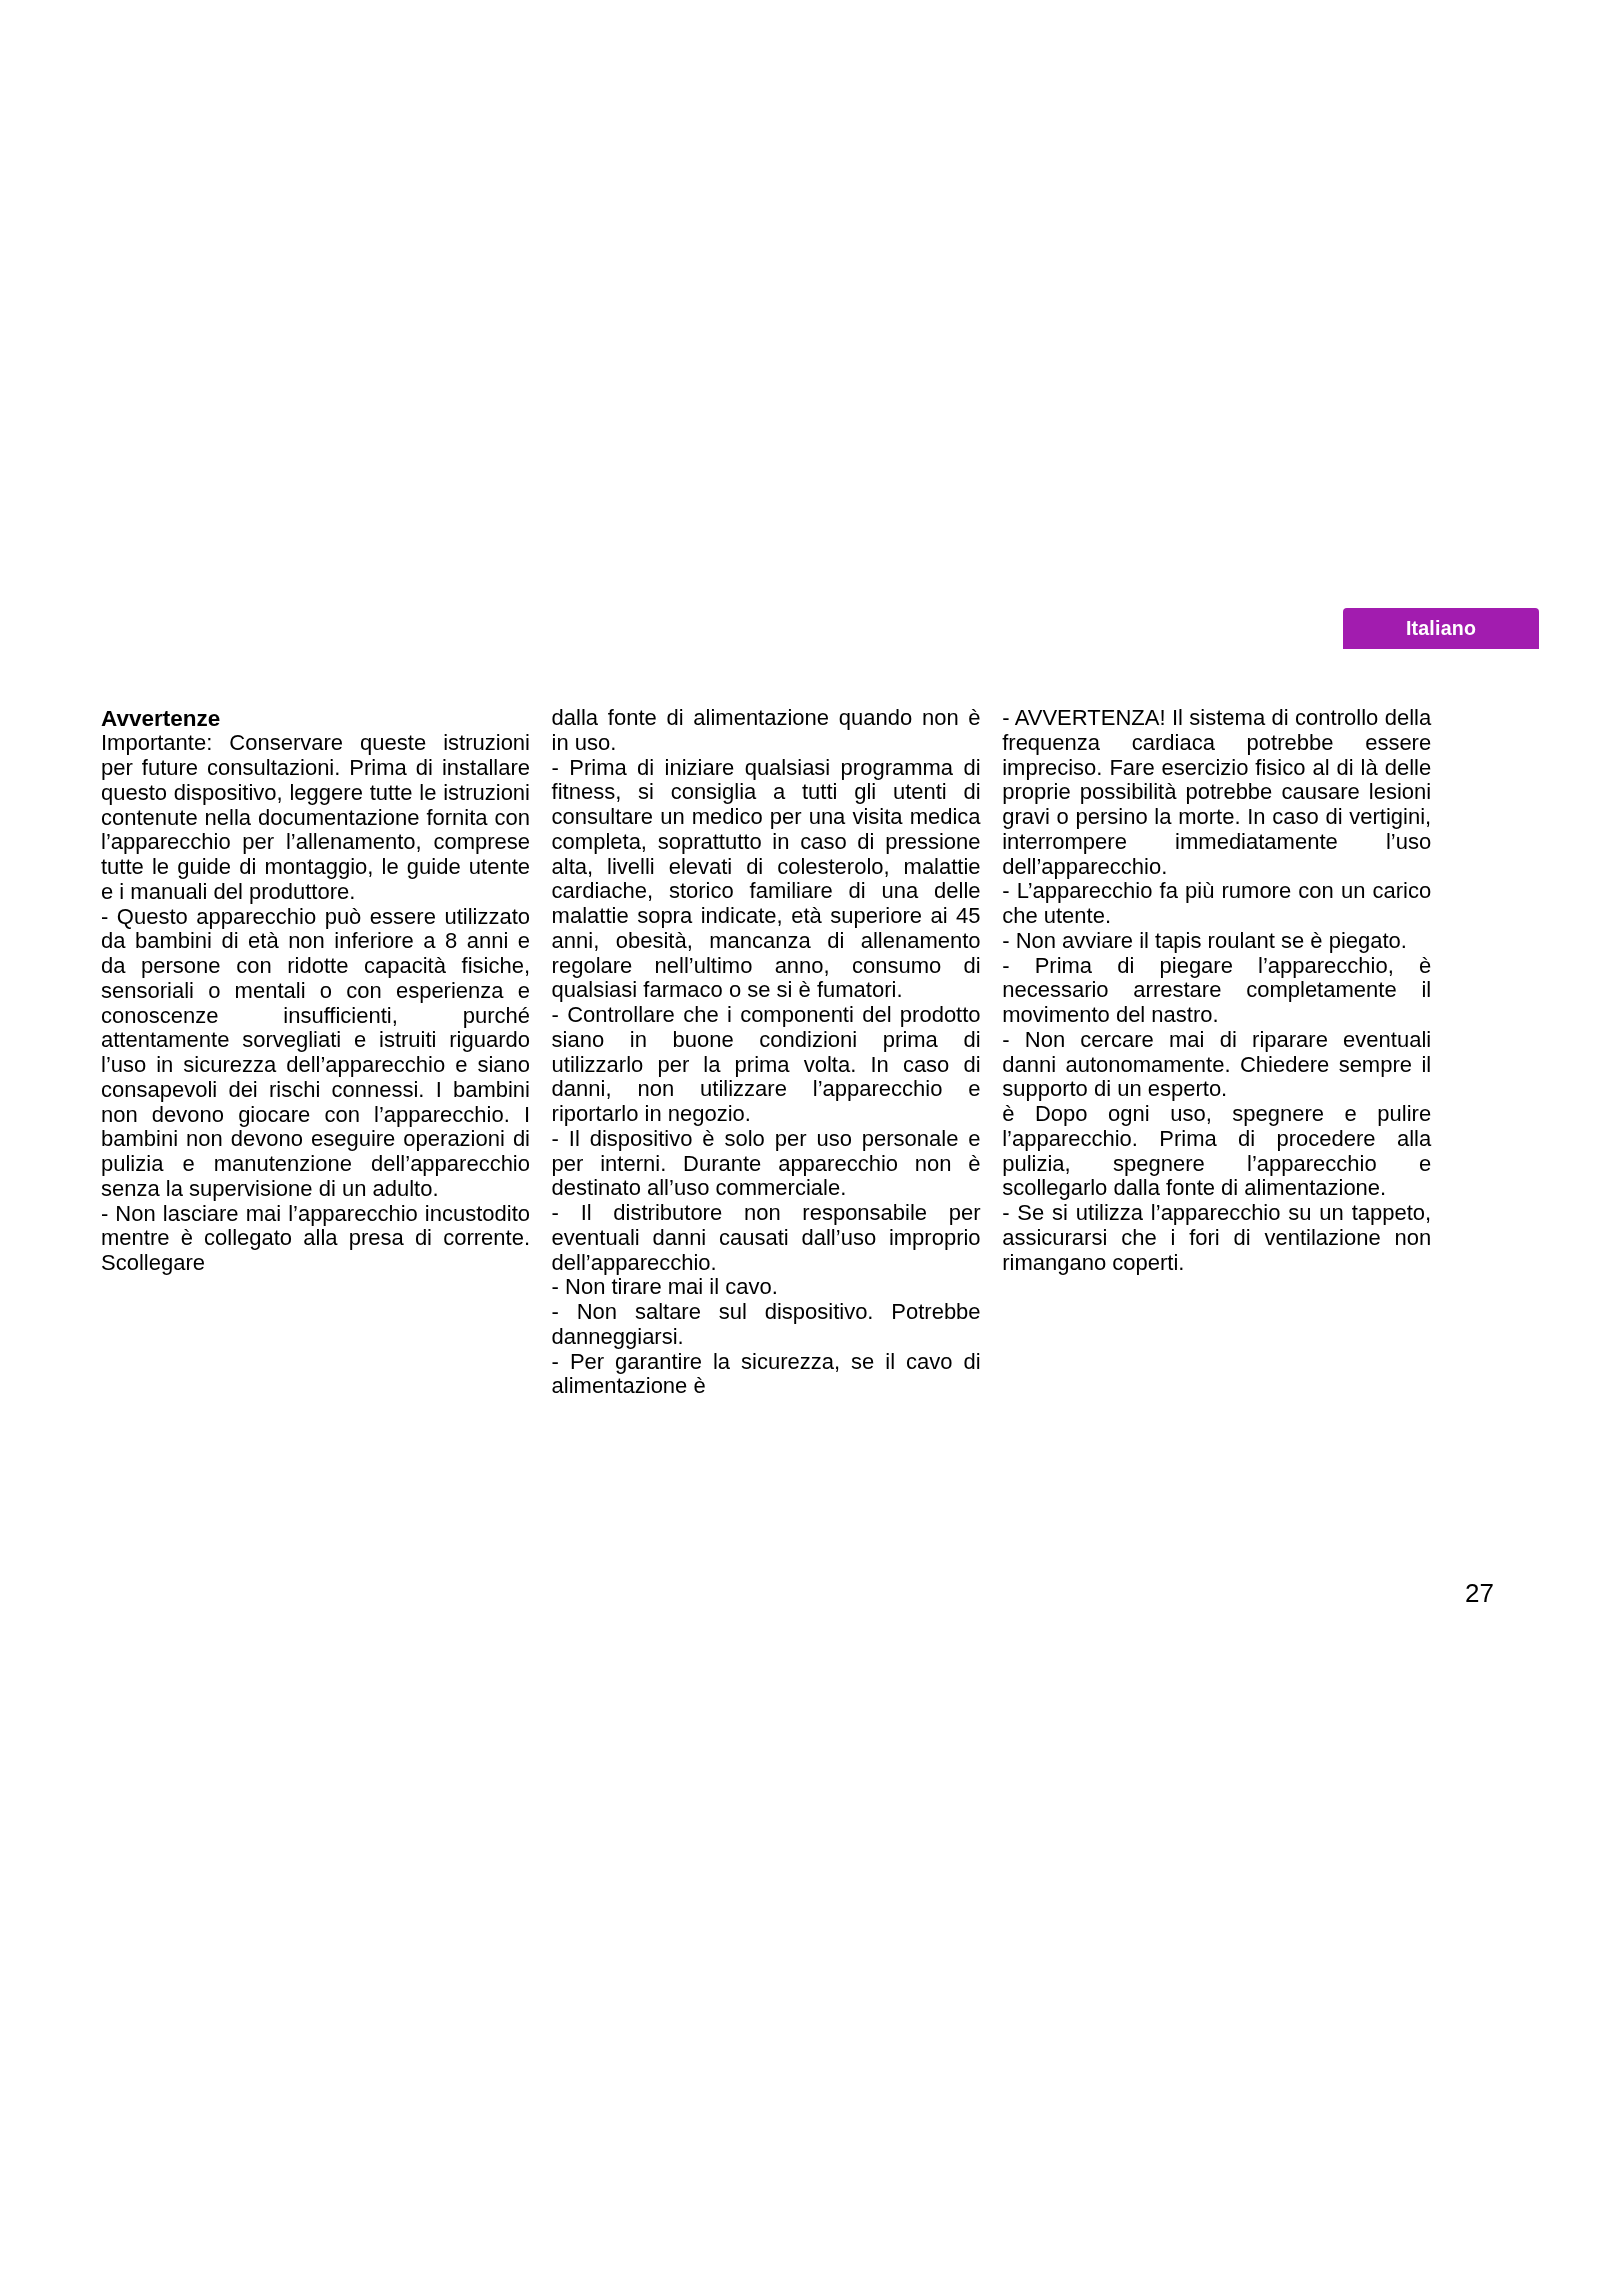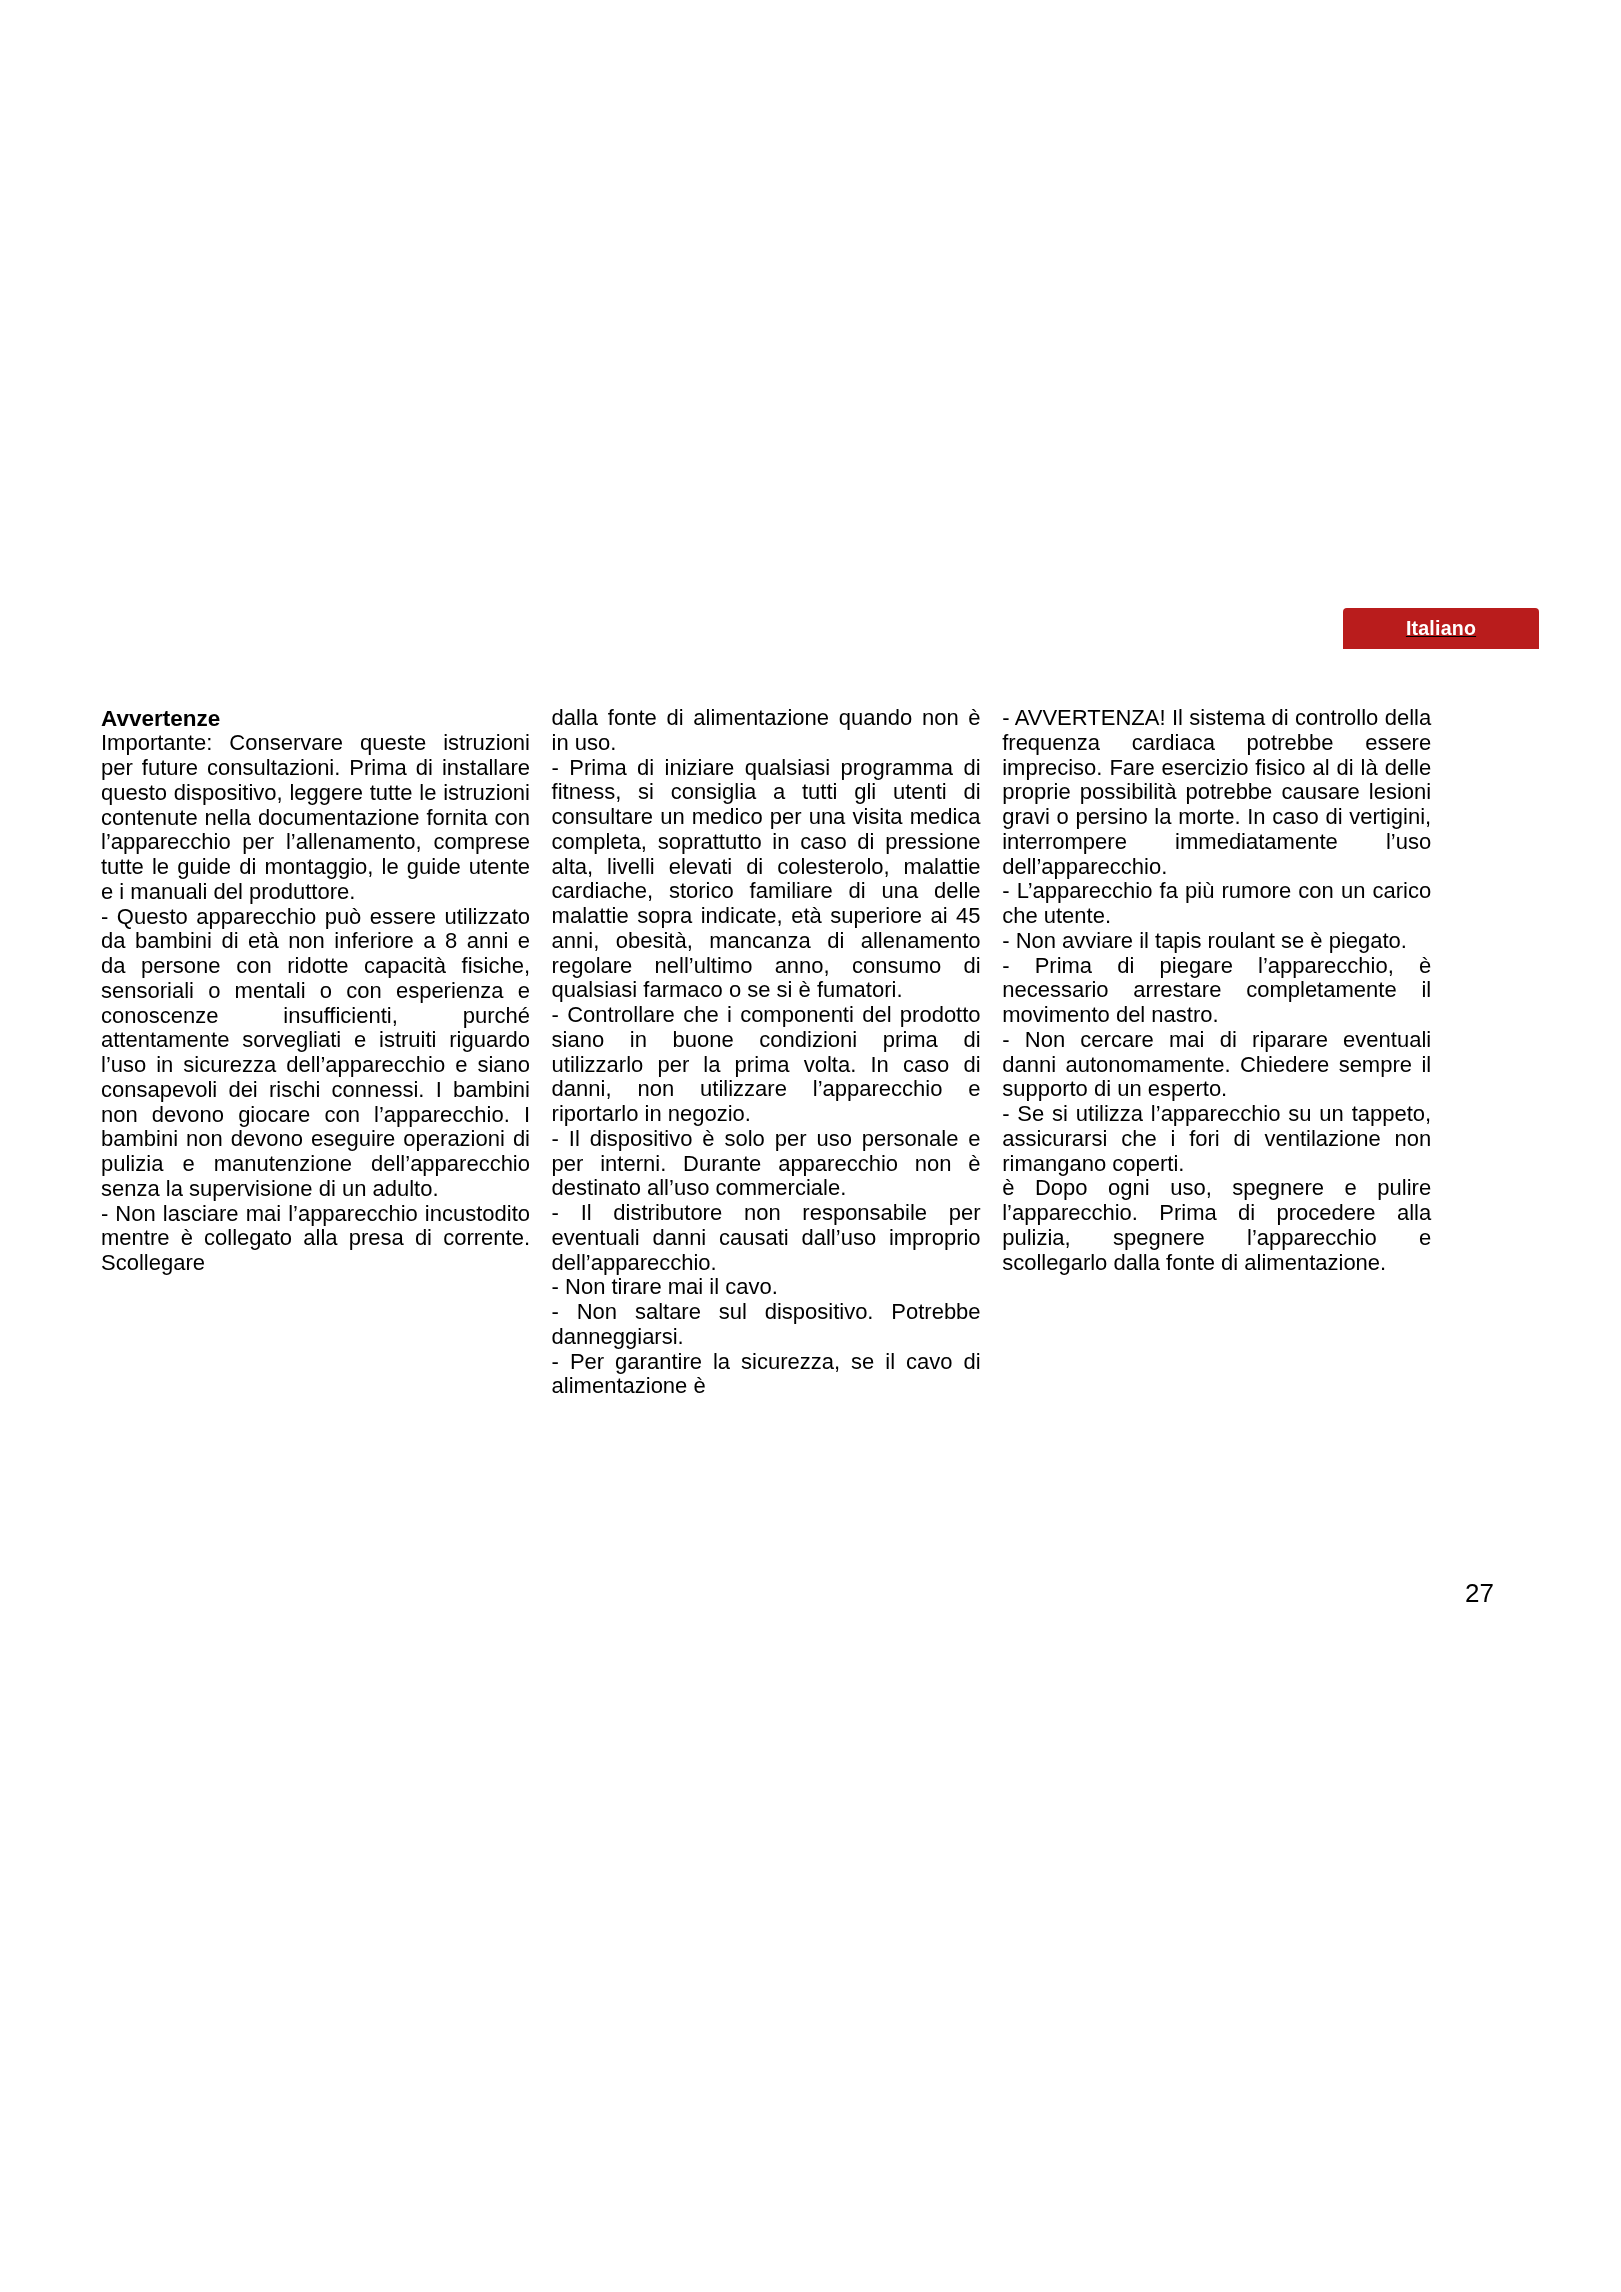--- a/index.html
+++ b/index.html
@@ -15,26 +15,25 @@
     font-family: "Liberation Sans", sans-serif;
     color: #000000;
     overflow: hidden;
   }
   .lang-tab {
     position: absolute;
     top: 608px;
     left: 1343px;
     width: 196px;
     height: 41px;
-    background: #b91c1c;
+    background: #a21caf;
     border-radius: 3.9px 3.9px 0 0;
     display: flex;
     align-items: center;
     justify-content: center;
-    text-decoration: underline;
   }
   .lang-tab span {
     color: #ffffff;
     font-size: 19.6px;
     font-weight: bold;
     letter-spacing: 0.2px;
   }
   .columns {
     position: absolute;
     top: 667px;
@@ -96,22 +95,22 @@
       <p>- Non saltare sul dispositivo. Potrebbe danneggiarsi.</p>
       <p>- Per garantire la sicurezza, se il cavo di alimentazione è</p>
     </div>
 
     <div class="col">
       <p>- AVVERTENZA! Il sistema di controllo della frequenza cardiaca potrebbe essere impreciso. Fare esercizio fisico al di là delle proprie possibilità potrebbe causare lesioni gravi o persino la morte. In caso di vertigini, interrompere immediatamente l’uso dell’apparecchio.</p>
       <p>- L’apparecchio fa più rumore con un carico che utente.</p>
       <p>- Non avviare il tapis roulant se è piegato.</p>
       <p>- Prima di piegare l’apparecchio, è necessario arrestare completamente il movimento del nastro.</p>
       <p>- Non cercare mai di riparare eventuali danni autonomamente. Chiedere sempre il supporto di un esperto.</p>
+      <p>è Dopo ogni uso, spegnere e pulire l’apparecchio. Prima di procedere alla pulizia, spegnere l’apparecchio e scollegarlo dalla fonte di alimentazione.</p>
       <p>- Se si utilizza l’apparecchio su un tappeto, assicurarsi che i fori di ventilazione non rimangano coperti.</p>
-      <p>è Dopo ogni uso, spegnere e pulire l’apparecchio. Prima di procedere alla pulizia, spegnere l’apparecchio e scollegarlo dalla fonte di alimentazione.</p>
     </div>
 
   </div>
 
   <div class="page-number">27</div>
 
 </div>
 
 
 </body></html>

